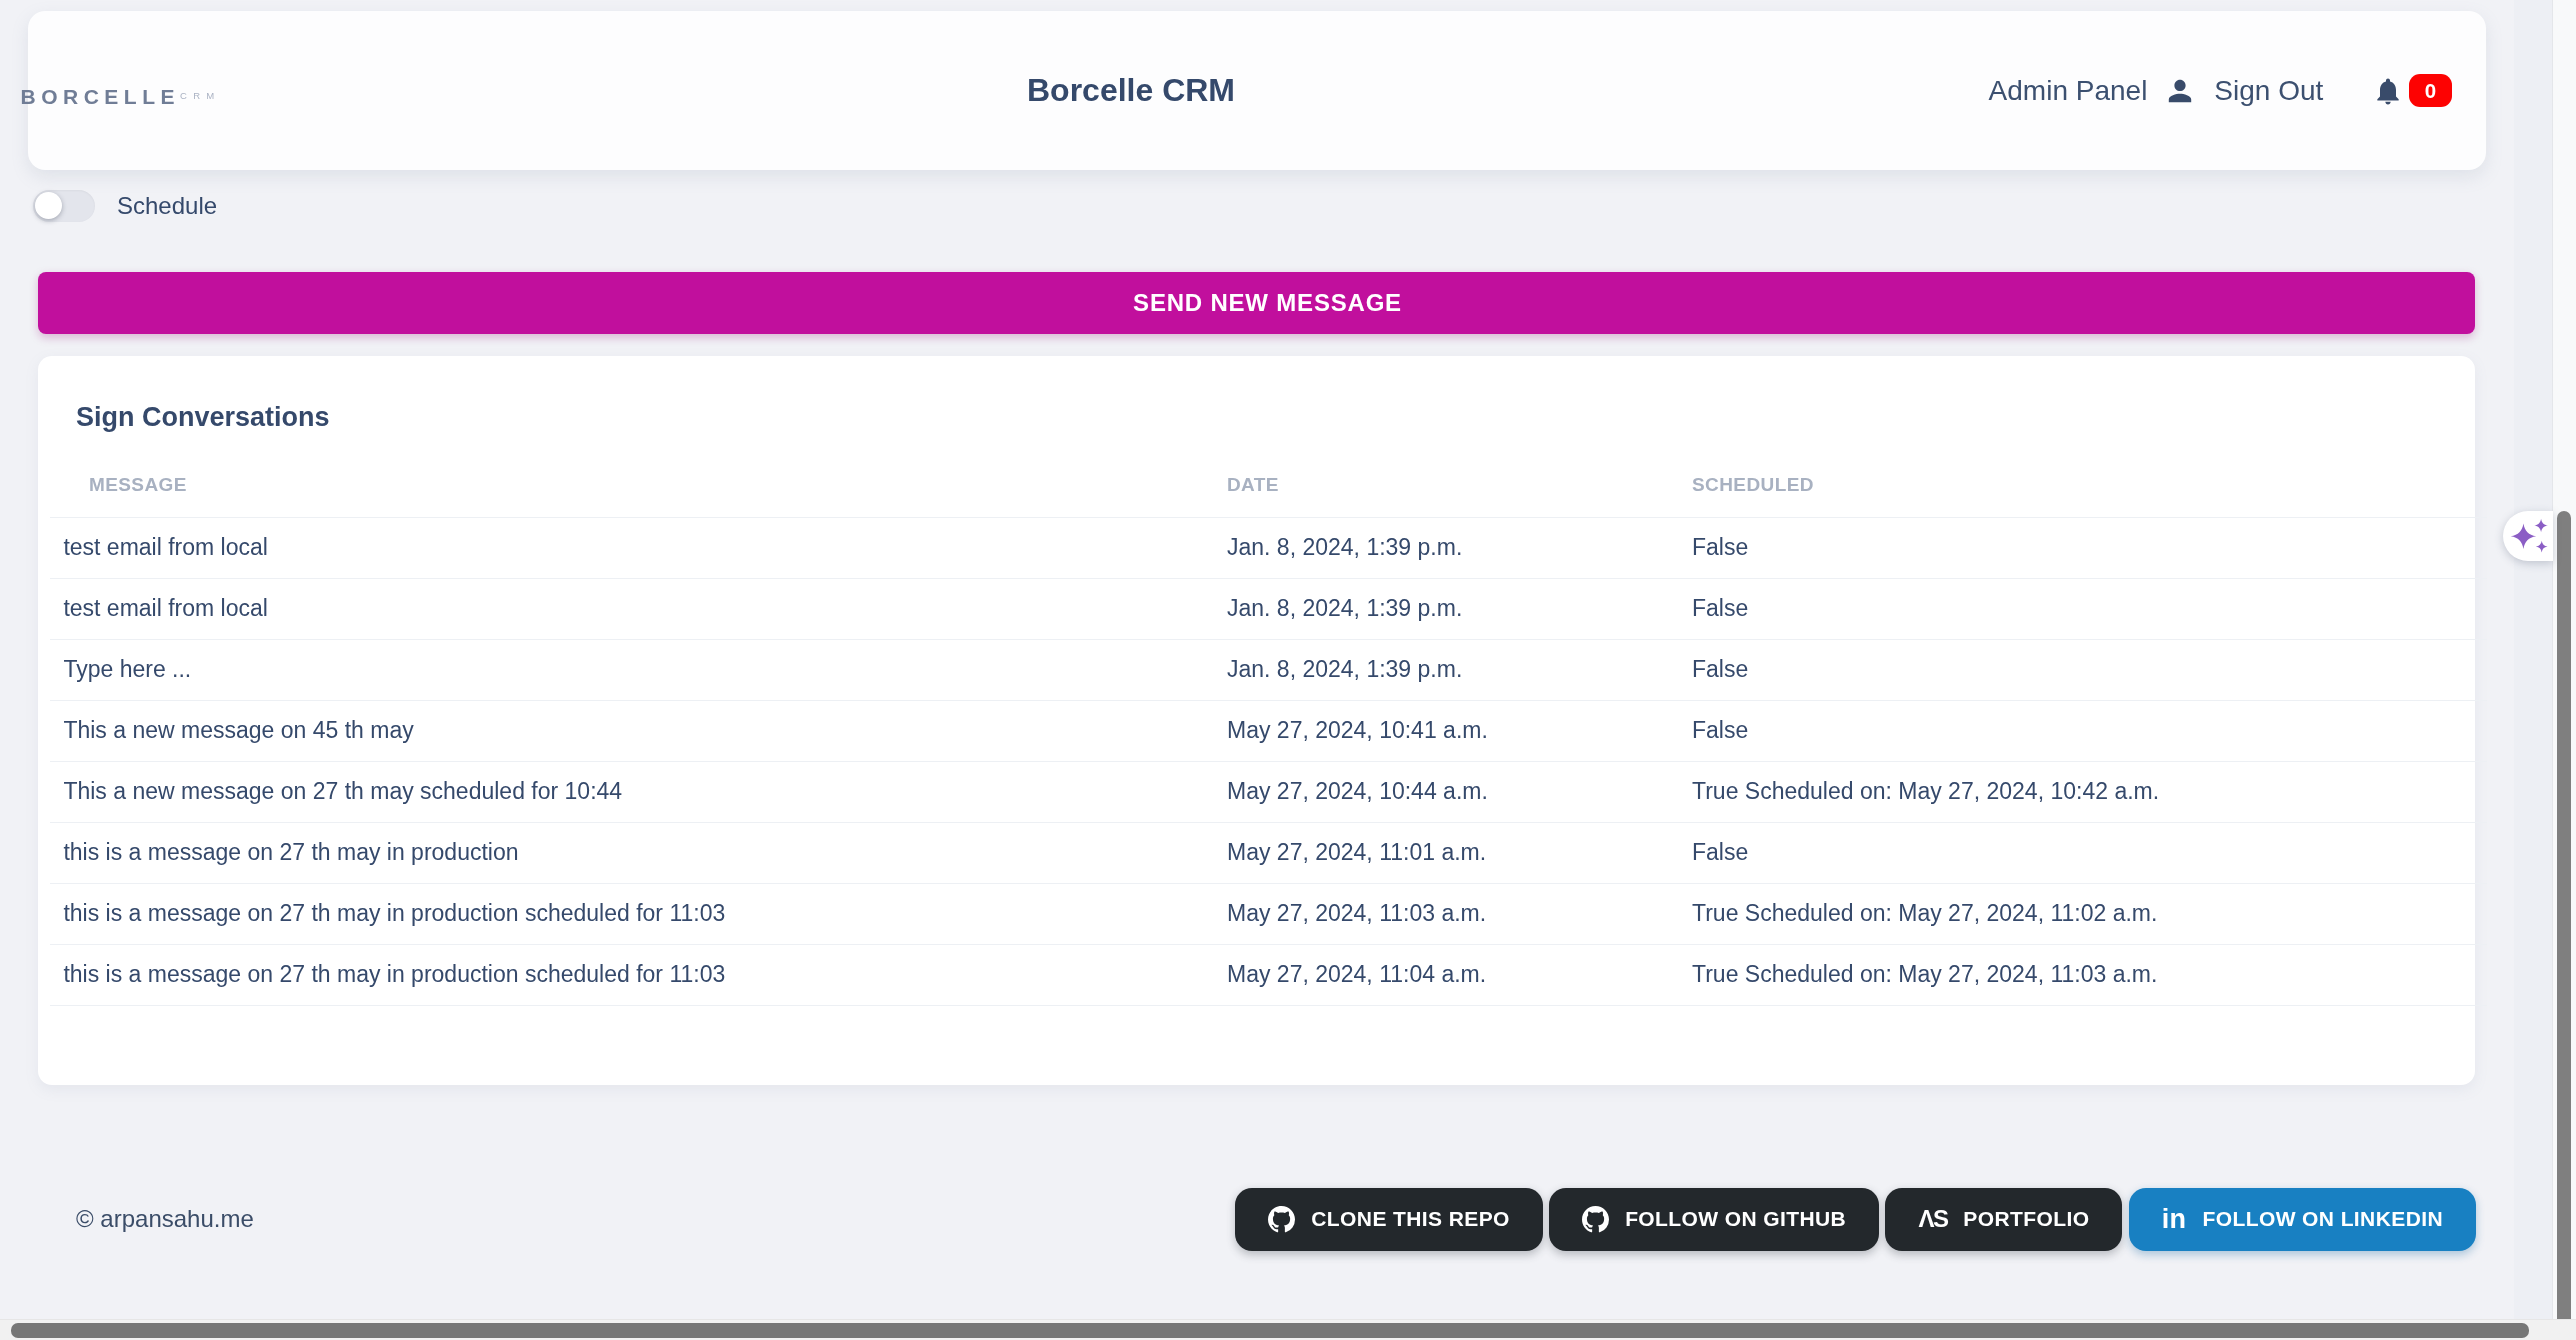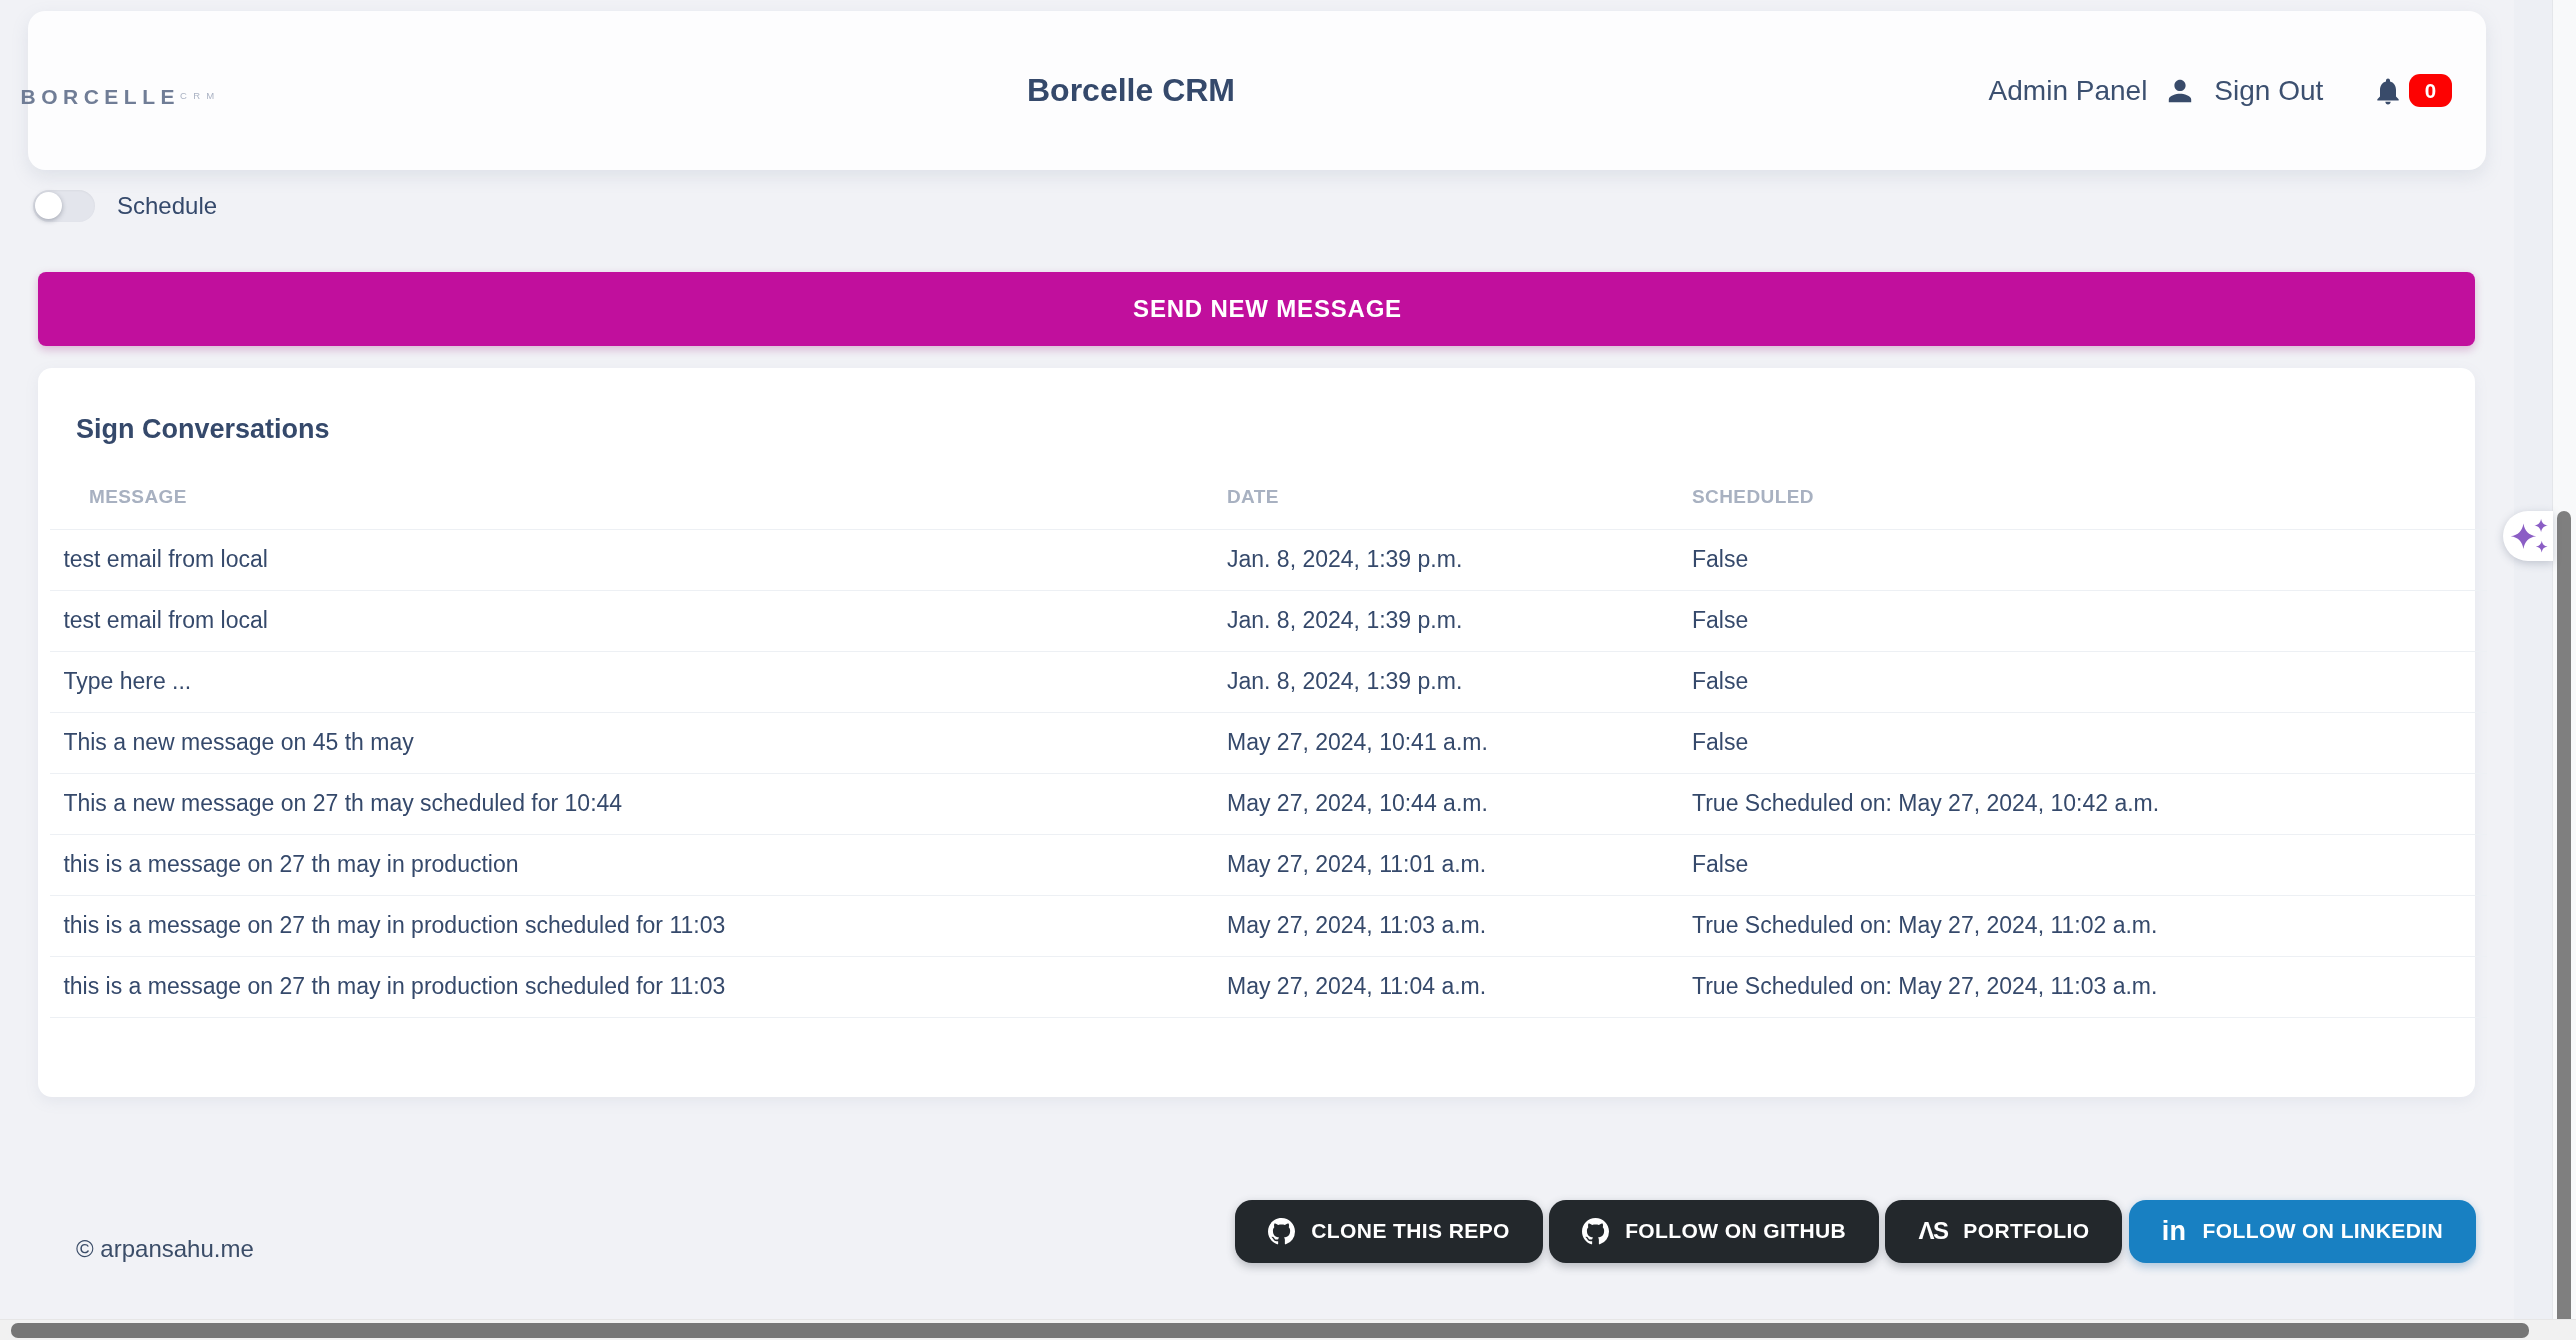--- a/index.html
+++ b/index.html
@@ -38,21 +38,21 @@
   
   .schedule-row{margin:20px 0 0 33px;display:flex;align-items:center;height:32px;}
   .toggle{position:relative;width:62px;height:32px;border-radius:16px;background:#e3e5ec;
     box-shadow:inset 0 0.8px 2.4px rgba(0,0,0,.05);cursor:pointer;flex:0 0 auto;}
   .toggle .knob{position:absolute;left:1.6px;top:2.4px;width:27px;height:27px;border-radius:50%;
     background:#fff;box-shadow:0 1.6px 5.5px rgba(40,50,70,.35);}
   .schedule-label{margin-left:22px;font-size:24px;color:var(--text-dark,#35496b);}
 
   
   .send-btn{
-    margin:50px 38px 0;height:74px;width:2437px;border:none;border-radius:8px;
+    margin:50px 38px 0;height:62px;width:2437px;border:none;border-radius:8px;
     background:var(--accent-magenta,#c10f9d);color:#fff;font-family:inherit;
     font-size:24px;font-weight:bold;letter-spacing:0.8px;cursor:pointer;
     display:flex;align-items:center;justify-content:center;
     box-shadow:0 3.2px 8px rgba(150,20,120,.25);
     padding-left:28px;
   }
 
   
   .main-card{
     margin:22px 38px 0;width:2437px;background:#fff;border-radius:14px;
@@ -67,21 +67,21 @@
     color:var(--muted-header,#a8b1c1);border-bottom:1.6px solid #edf0f4;padding:0;
   }
   th:first-child{padding-left:39px;}
   td{
     height:60px;font-size:23px;color:var(--text-dark,#35496b);
     border-bottom:1.6px solid #edf0f4;padding:0;white-space:nowrap;overflow:hidden;
   }
   td:first-child{padding-left:13.4px;}
 
   
-  .footer{margin:103px 38px 0;display:flex;align-items:flex-end;gap:32px;}
+  .footer{margin:103px 38px 0;display:flex;align-items:center;gap:32px;}
   .copyright{padding-left:38px;font-size:24px;color:#3b4d68;}
   .footer-buttons{margin-left:auto;display:flex;gap:6.3px;}
   .f-btn{
     height:63px;border:none;border-radius:17px;padding:12px 33px;cursor:pointer;
     display:flex;align-items:center;gap:16px;font-family:inherit;
     color:#fff;font-size:21px;font-weight:bold;letter-spacing:0.4px;
     background:var(--btn-dark,#23282c);box-shadow:0 3.2px 8px rgba(60,65,75,.30);
   }
   .f-btn.linkedin{background:var(--btn-linkedin,#1880c2);box-shadow:0 3.2px 8px rgba(20,100,160,.30);}
   .as-glyph{font-size:24px;font-weight:bold;letter-spacing:-1.6px;}

